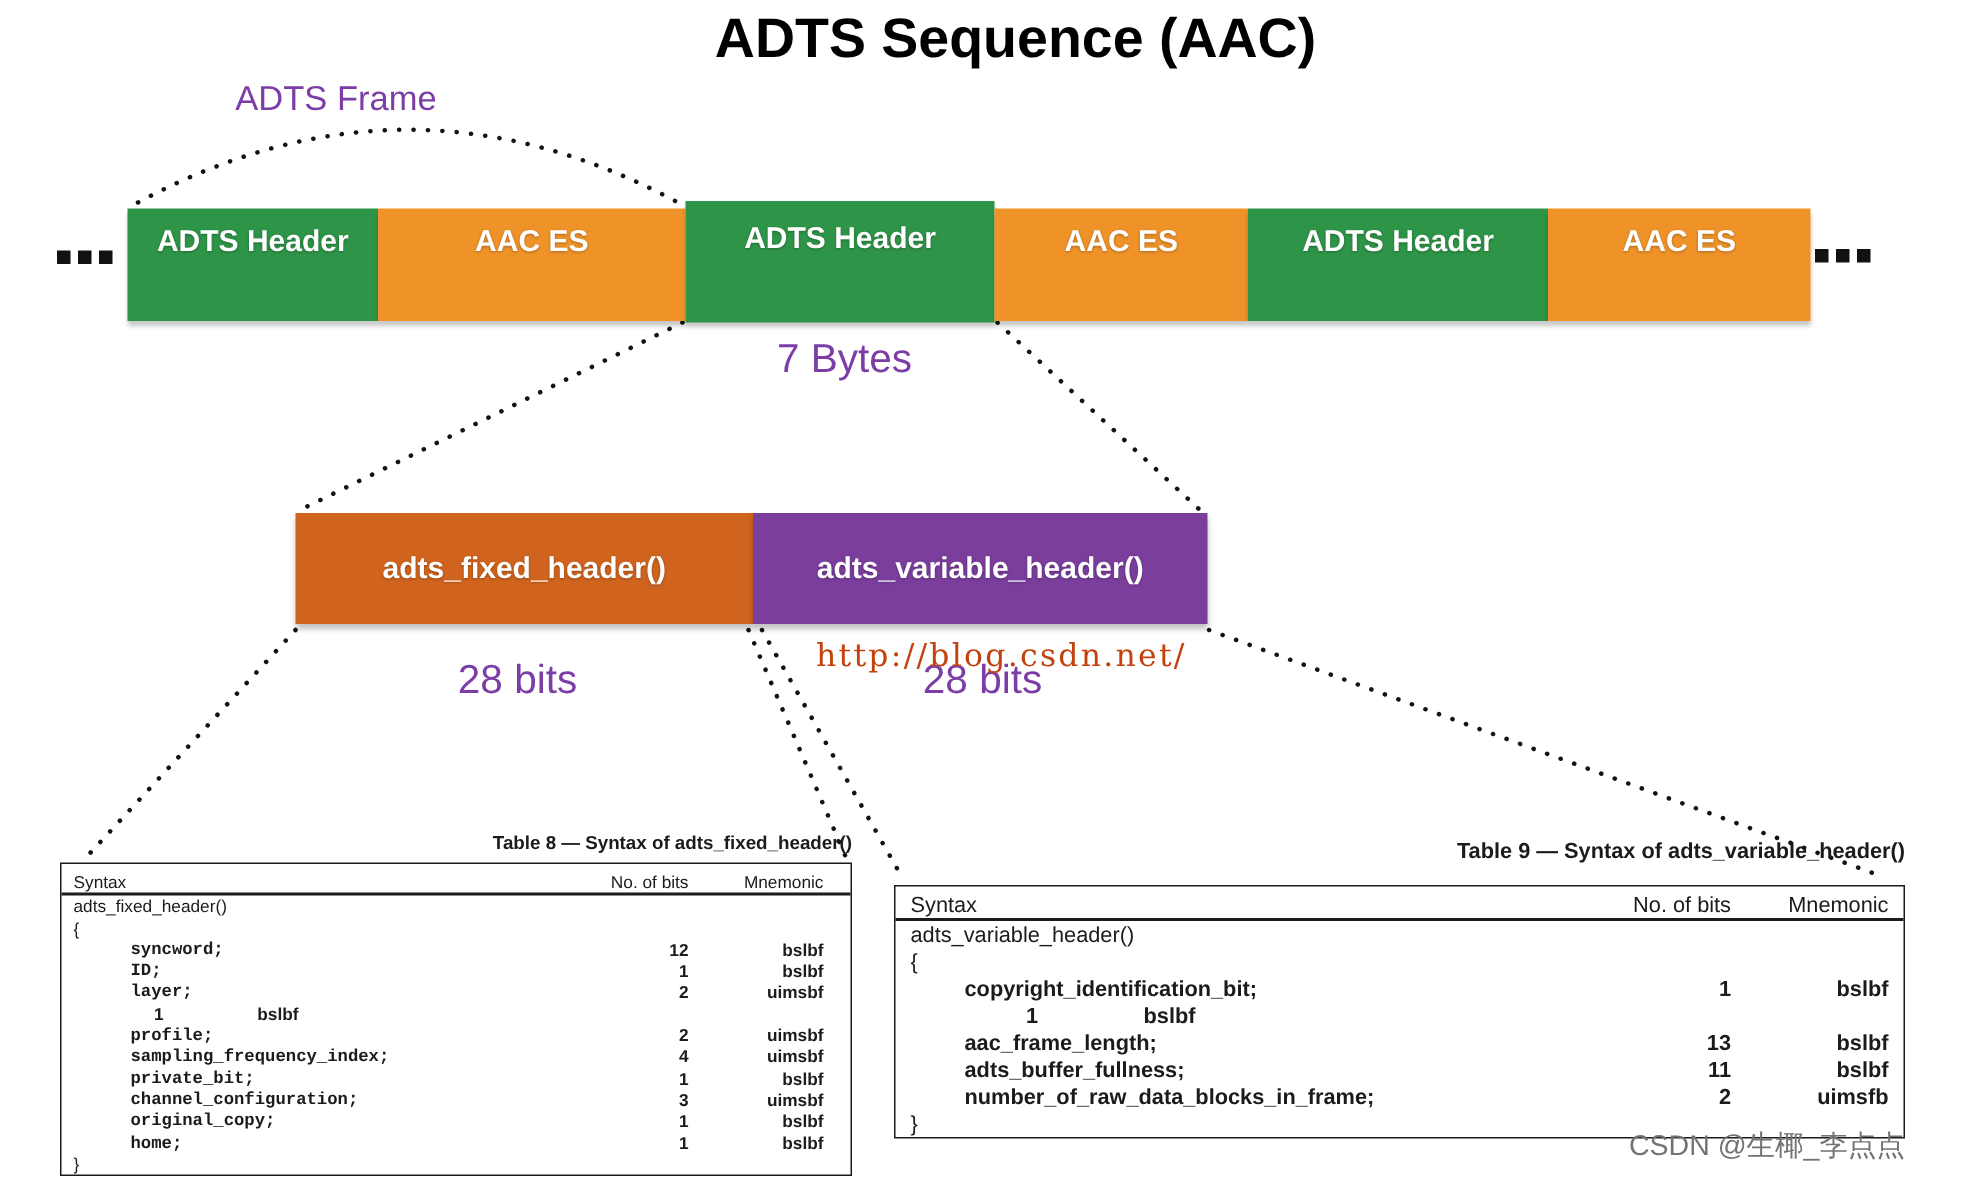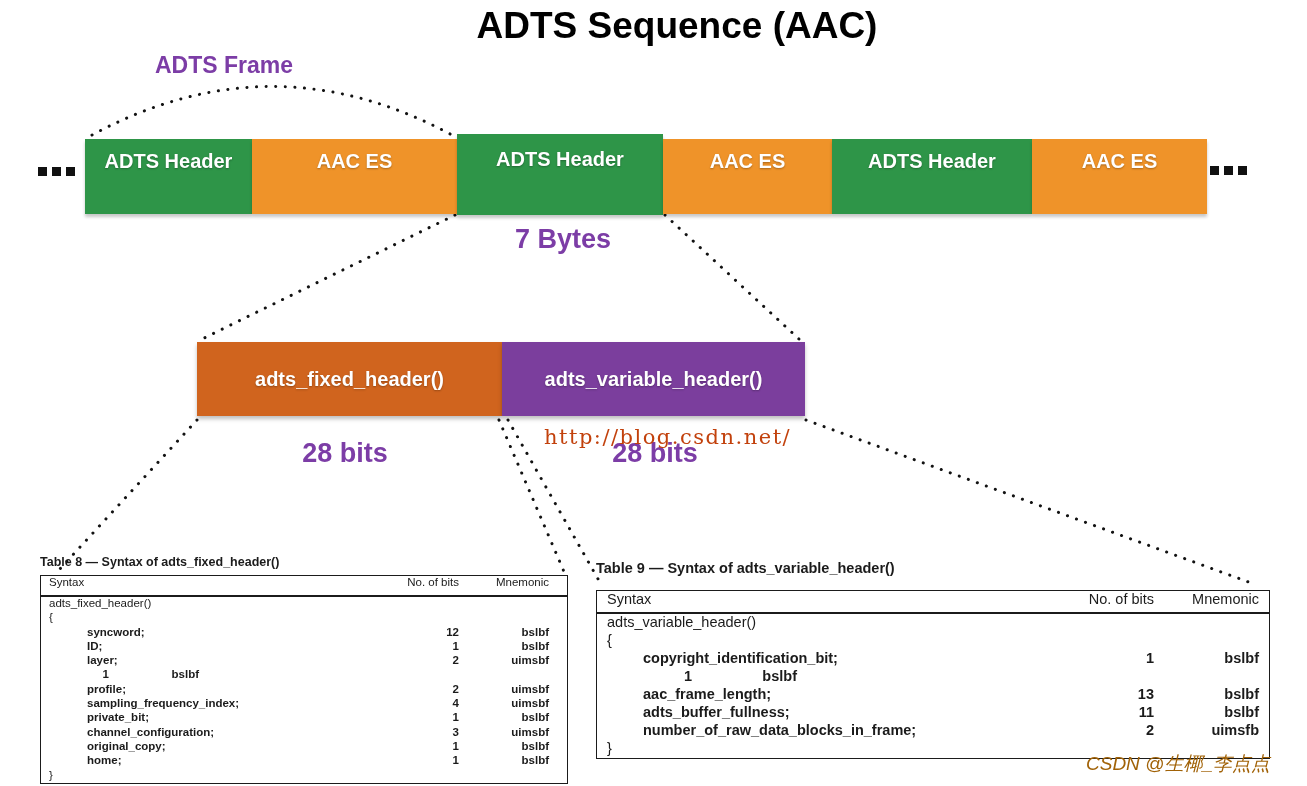--- a/index.html
+++ b/index.html
@@ -14,21 +14,21 @@
   #connectors{position:absolute;left:0;top:0;width:1307px;height:786px;pointer-events:none;}
   #connectors path{fill:none;stroke:#121212;stroke-width:3;stroke-linecap:round;stroke-dasharray:0.1 9.5;}
 
   
   .page-title{
     position:absolute;top:5px;left:677px;transform:translateX(-50%);
     font-size:37px;font-weight:bold;color:#000;white-space:nowrap;letter-spacing:0px;
   }
   .purple-note{
     position:absolute;transform:translateX(-50%);
-    color:var(--annot);font-weight:bold;white-space:nowrap;
+    color:var(--annot);font-weight:normal;white-space:nowrap;
   }
   #frame-label{left:224px;top:52px;font-size:23px;}
   #seven-bytes{left:563px;top:224px;font-size:27px;}
   #bits-fixed{left:345px;top:438px;font-size:27px;}
   #bits-variable{left:655px;top:438px;font-size:27px;}
 
   
   #seq-row{position:absolute;left:85px;top:137px;display:flex;align-items:center;}
   .seq-block{
     height:75px;box-sizing:border-box;text-align:center;
@@ -62,43 +62,43 @@
   #variable-box{left:502px;width:303px;background:var(--purple);}
 
   
   #blog-watermark{
     position:absolute;left:544px;top:425px;
     font-family:"DejaVu Serif", serif;
     font-size:21px;color:#c2410c;letter-spacing:1.5px;white-space:nowrap;
   }
   #csdn-watermark{
     position:absolute;left:1086px;top:751px;
-    font-size:19px;color:#a16207;white-space:nowrap;font-style:italic;
+    font-size:19px;color:#737373;white-space:nowrap;
   }
 
   
   .tbl-wrap{position:absolute;}
   #table-fixed{left:40px;top:555px;width:528px;}
   #table-variable{left:596px;top:560px;width:674px;}
-  .tbl-title{text-align:left;font-weight:bold;color:#1b1b1b;}
+  .tbl-title{text-align:right;font-weight:bold;color:#1b1b1b;}
   #table-fixed .tbl-title{font-size:12.5px;margin-bottom:6px;}
   #table-variable .tbl-title{font-size:14.5px;margin-bottom:14px;}
   .tbl{border:1.5px solid #1b1b1b;color:#1b1b1b;background:#fff;}
-  .trow{display:flex;align-items:flex-start;}
+  .trow{display:flex;align-items:flex-end;}
   #table-fixed  .trow{height:14.3px;font-size:11.5px;padding:0 18px 0 8px;}
   #table-variable .trow{height:18px;font-size:14.5px;padding:0 10px 0 10px;}
   #table-fixed  .trow.head{height:19px;border-bottom:2px solid #1b1b1b;}
   #table-variable .trow.head{height:21px;border-bottom:2px solid #1b1b1b;}
   .c-syn{flex:1;text-align:left;white-space:nowrap;}
   .c-bits{text-align:right;white-space:nowrap;}
   .c-mn{text-align:right;white-space:nowrap;}
   #table-fixed  .c-bits{width:60px;}  #table-fixed  .c-mn{width:90px;}
   #table-variable .c-bits{width:85px;} #table-variable .c-mn{width:105px;}
   .trow.field .c-syn{font-weight:bold;}
-  #table-fixed  .trow.field .c-syn{padding-left:38px;}
+  #table-fixed  .trow.field .c-syn{padding-left:38px;font-family:Liberation Mono, monospace;}
   #table-variable .trow.field .c-syn{padding-left:36px;}
   .trow.field .c-bits,.trow.field .c-mn{font-weight:bold;}
 </style>
 </head>
 <body>
 
 <div id="canvas" style="--green: #2E9548; --orange: #EF9329; --dkorange: #D0641E; --purple: #7B3E9D; --annot: #7C3DA6;">
 
   <svg id="connectors" viewBox="0 0 1307 786">
     <path d="M92 135 Q272 38 452 135"></path>

